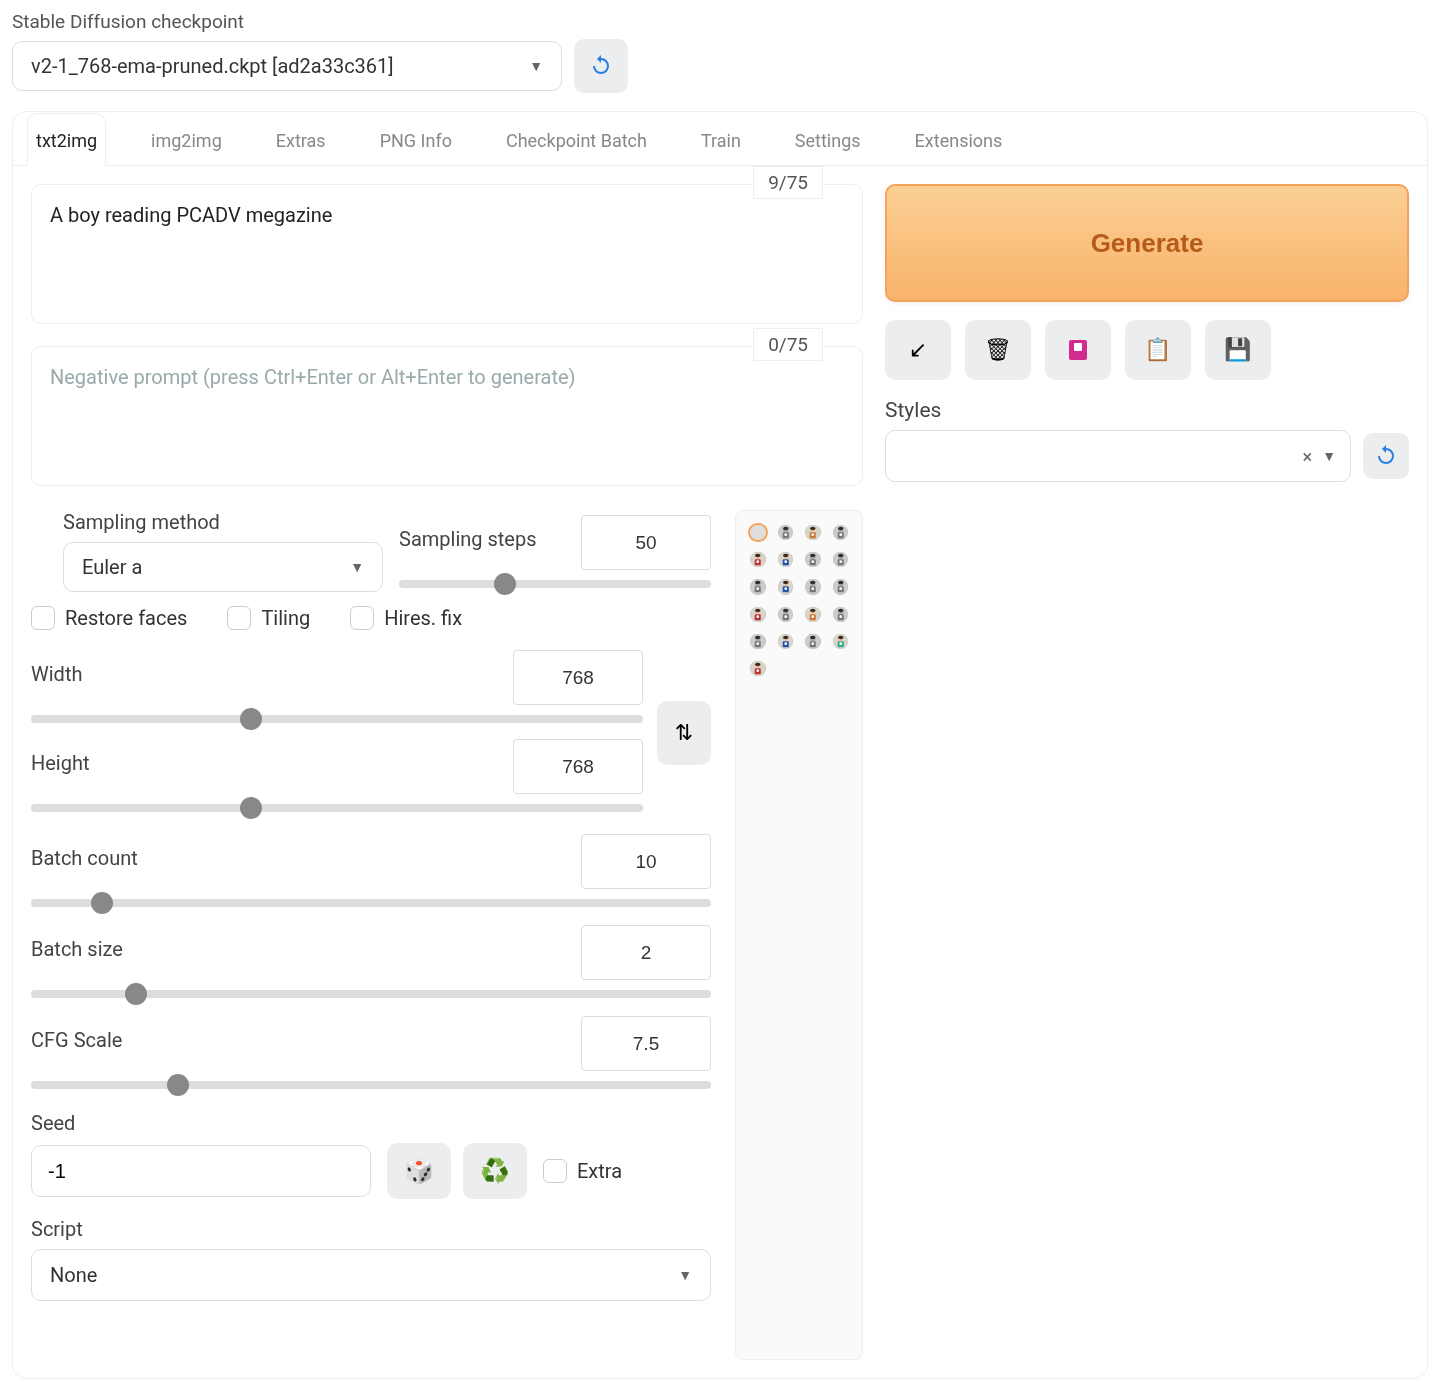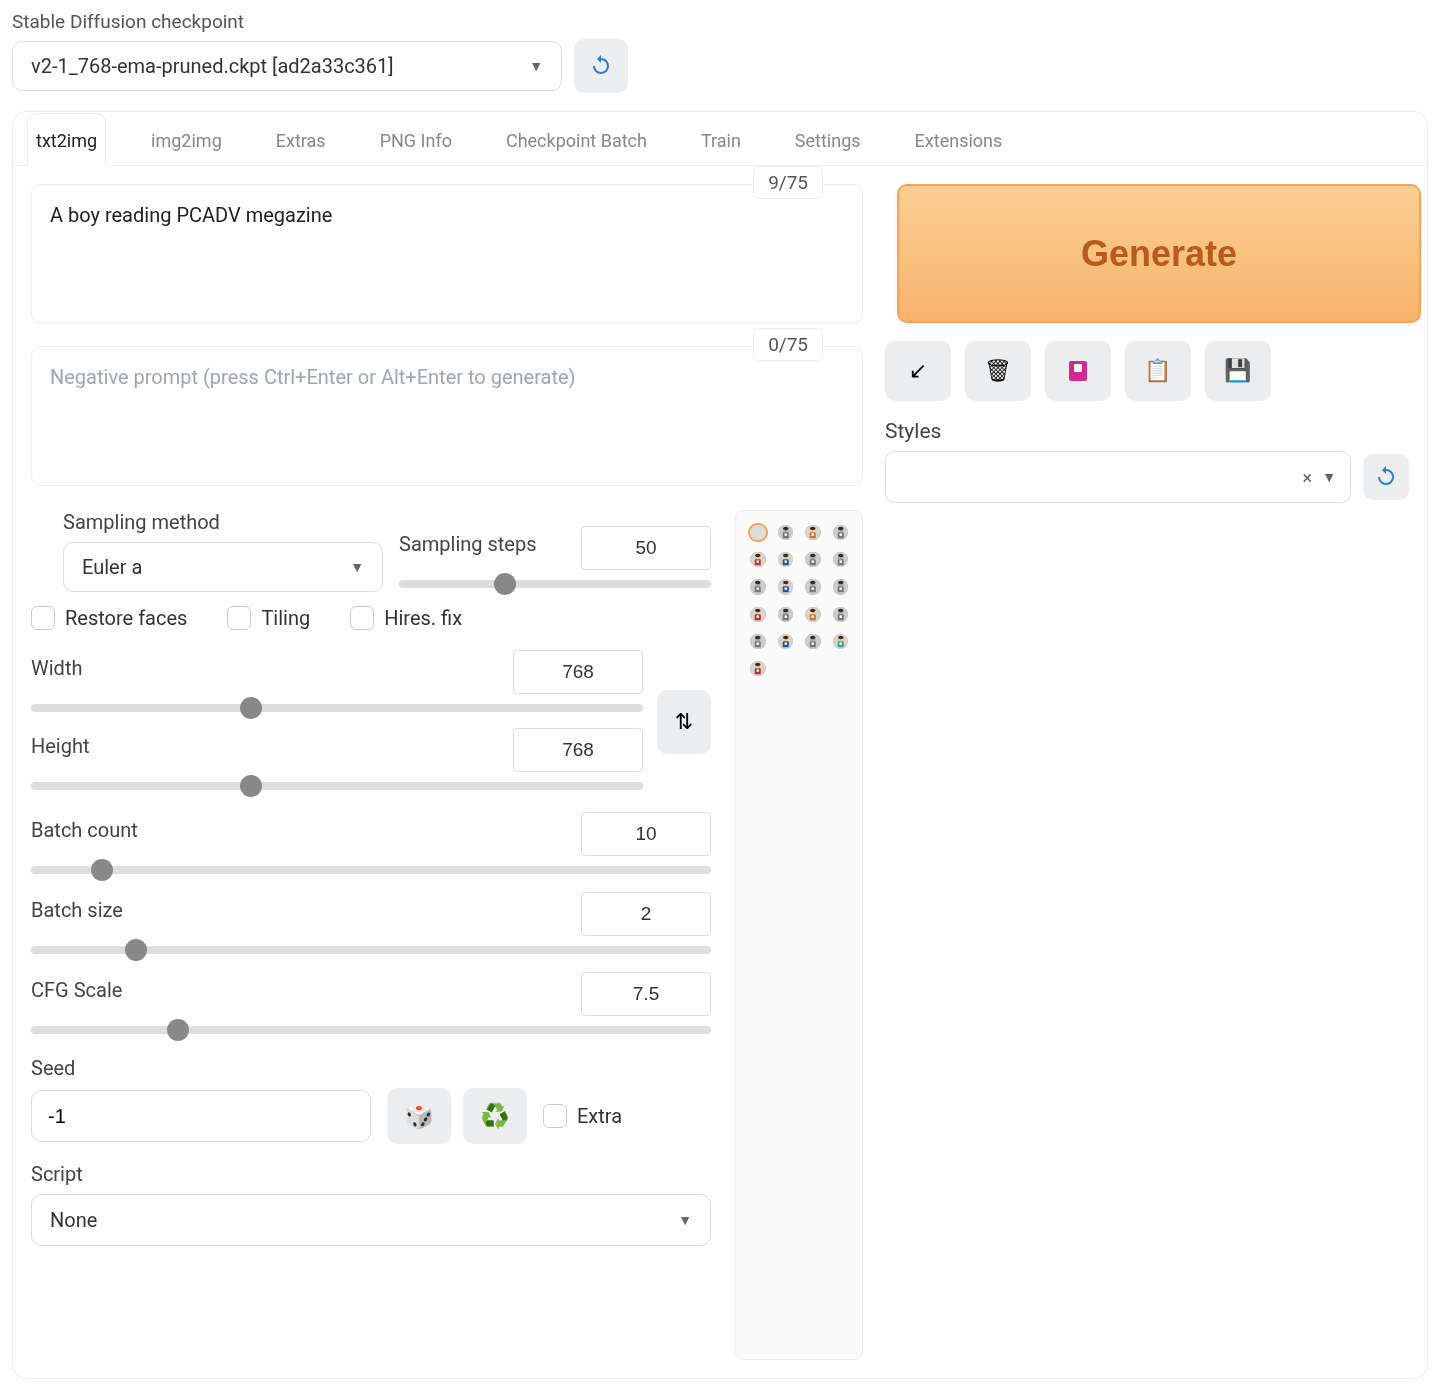--- a/index.html
+++ b/index.html
@@ -43,49 +43,48 @@
 .right-col { flex: 1; }
 
 .prompt-box { position: relative; margin-bottom: 18px; }
 .prompt-box textarea {
   width: 100%; height: 140px; border: 1px solid #eee; border-radius: 10px;
   padding: 18px; font-size: 20px; color: #222; resize: none; font-family: inherit;
 }
 .prompt-box textarea::placeholder { color: #9aa; }
 .token-badge {
   position: absolute; top: -18px; right: 40px; background: #fff;
-  border: 1px solid #eee; border-radius: 6px; padding: 4px 14px; font-size: 19px; color: #555;
+  border: 1px solid #eee; border-radius: 0; padding: 4px 14px; font-size: 19px; color: #555;
 }
 
 .generate-btn {
-  width: 100%; height: 139px; border-radius: 10px; border: 2px solid #f5a35a;
+  width: 100%; height: 118px; border-radius: 10px; border: 2px solid #f5a35a;
   background: linear-gradient(#fbcf94, #f8b36b);
-  color: #b85a1a; font-size: 36px; font-weight: 600; cursor: pointer;
+  color: #b85a1a; font-size: 26px; font-weight: 600; cursor: pointer;
   box-shadow: 0 2px 4px rgba(0,0,0,0.05);
-  margin-left: 12px;
 }
 .tool-row { display: flex; gap: 14px; margin-top: 18px; }
 .tool-row .icon-btn { width: 66px; height: 60px; border-radius: 10px; }
 .styles-label { margin-top: 18px; font-size: 21px; color: #444; }
 .styles-row { display: flex; gap: 12px; margin-top: 8px; align-items: center; }
 .styles-dd {
   flex: 1; height: 52px; border: 1px solid #ddd; border-radius: 10px;
   display: flex; align-items: center; justify-content: flex-end; padding: 0 14px; gap: 10px;
   font-size: 18px; color: #666;
 }
 
 .controls-grid { display: flex; gap: 24px; margin-top: 20px; }
 .controls-left { flex: 0 0 680px; }
 .controls-right { flex: 1; }
 
 .ctrl-row { display: flex; align-items: flex-end; gap: 16px; margin-bottom: 14px; margin-left: 32px; }
 .ctrl-col { flex: 1; }
 .ctrl-label { font-size: 20px; color: #444; margin-bottom: 8px; display: block; }
 .num-box {
-  width: 130px; height: 44px; border: 1px solid #ddd; border-radius: 4px;
+  width: 130px; height: 55px; border: 1px solid #ddd; border-radius: 4px;
   text-align: center; font-size: 19px; color: #333;
 }
 .slider {
   -webkit-appearance: none; width: 100%; height: 8px; border-radius: 4px;
   background: #ddd; outline: none; margin-top: 10px;
 }
 .slider::-webkit-slider-thumb {
   -webkit-appearance: none; width: 22px; height: 22px; border-radius: 50%;
   background: #888; cursor: pointer;
 }

